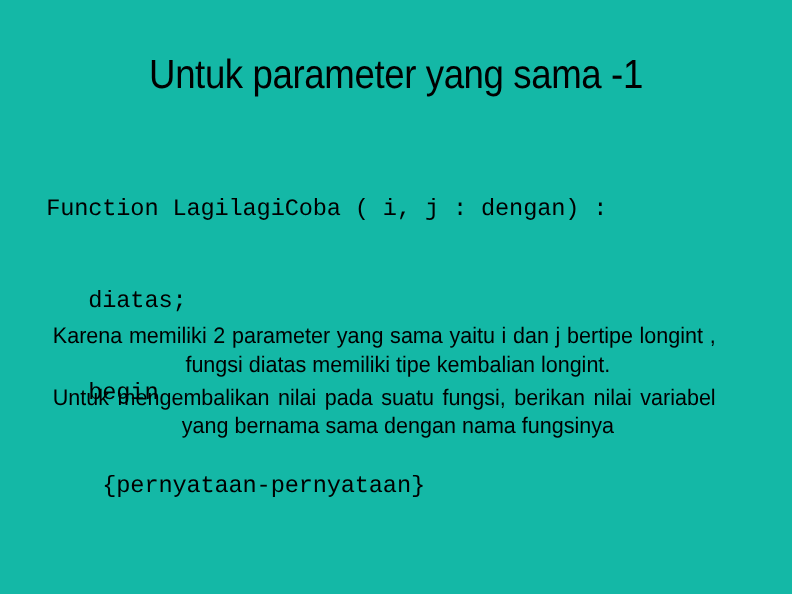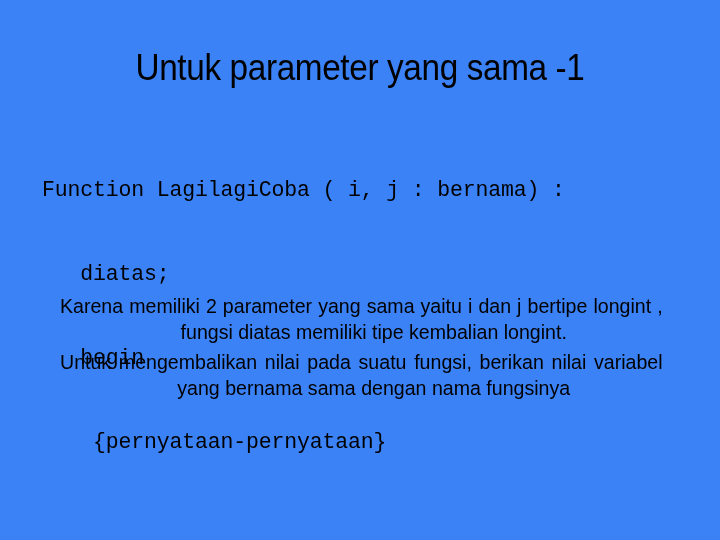--- a/index.html
+++ b/index.html
@@ -14,21 +14,21 @@
     font-family: "Liberation Sans", sans-serif;
     overflow: hidden;
     position: relative;
   }
 
   .slide {
     position: absolute;
     inset: 0;
     width: 720px;
     height: 540px;
-    background: #3b82f6;
+    background: #14b8a6;
   }
 
   
   .slide-title {
     position: absolute;
     left: 0;
     top: 46px;
     width: 720px;
     text-align: center;
     font-family: "Liberation Sans", sans-serif;
@@ -57,21 +57,21 @@
     letter-spacing: -0.15px;
   }
   .code-line {
     display: block;
     height: 28px;
   }
 
   
   .body-block {
     position: absolute;
-    left: 60px;
+    left: 48px;
     top: 293px;
     width: 631px;
   }
   .body-para {
     font-family: "Liberation Sans", sans-serif;
     font-size: 20.5px;
     line-height: 26px;
     font-weight: 400;
     color: #000000;
     text-align: justify;
@@ -87,21 +87,21 @@
   }
 </style>
 </head>
 <body>
 
 <div class="slide">
 
   <div class="slide-title">Untuk parameter yang sama -1</div>
 
   <div class="code-block">
-    <span class="code-line">Function LagilagiCoba ( i, j : bernama) :</span>
+    <span class="code-line">Function LagilagiCoba ( i, j : dengan) :</span>
     <span class="code-line">   diatas;</span>
     <span class="code-line">   begin</span>
     <span class="code-line">    {pernyataan-pernyataan}</span>
   </div>
 
   <div class="body-block">
     <p class="body-para">Karena memiliki 2 parameter yang sama yaitu i dan j bertipe longint , fungsi diatas memiliki tipe kembalian longint.</p>
     <p class="body-para">Untuk mengembalikan nilai pada suatu fungsi, berikan nilai variabel yang bernama sama dengan nama fungsinya</p>
   </div>
 

